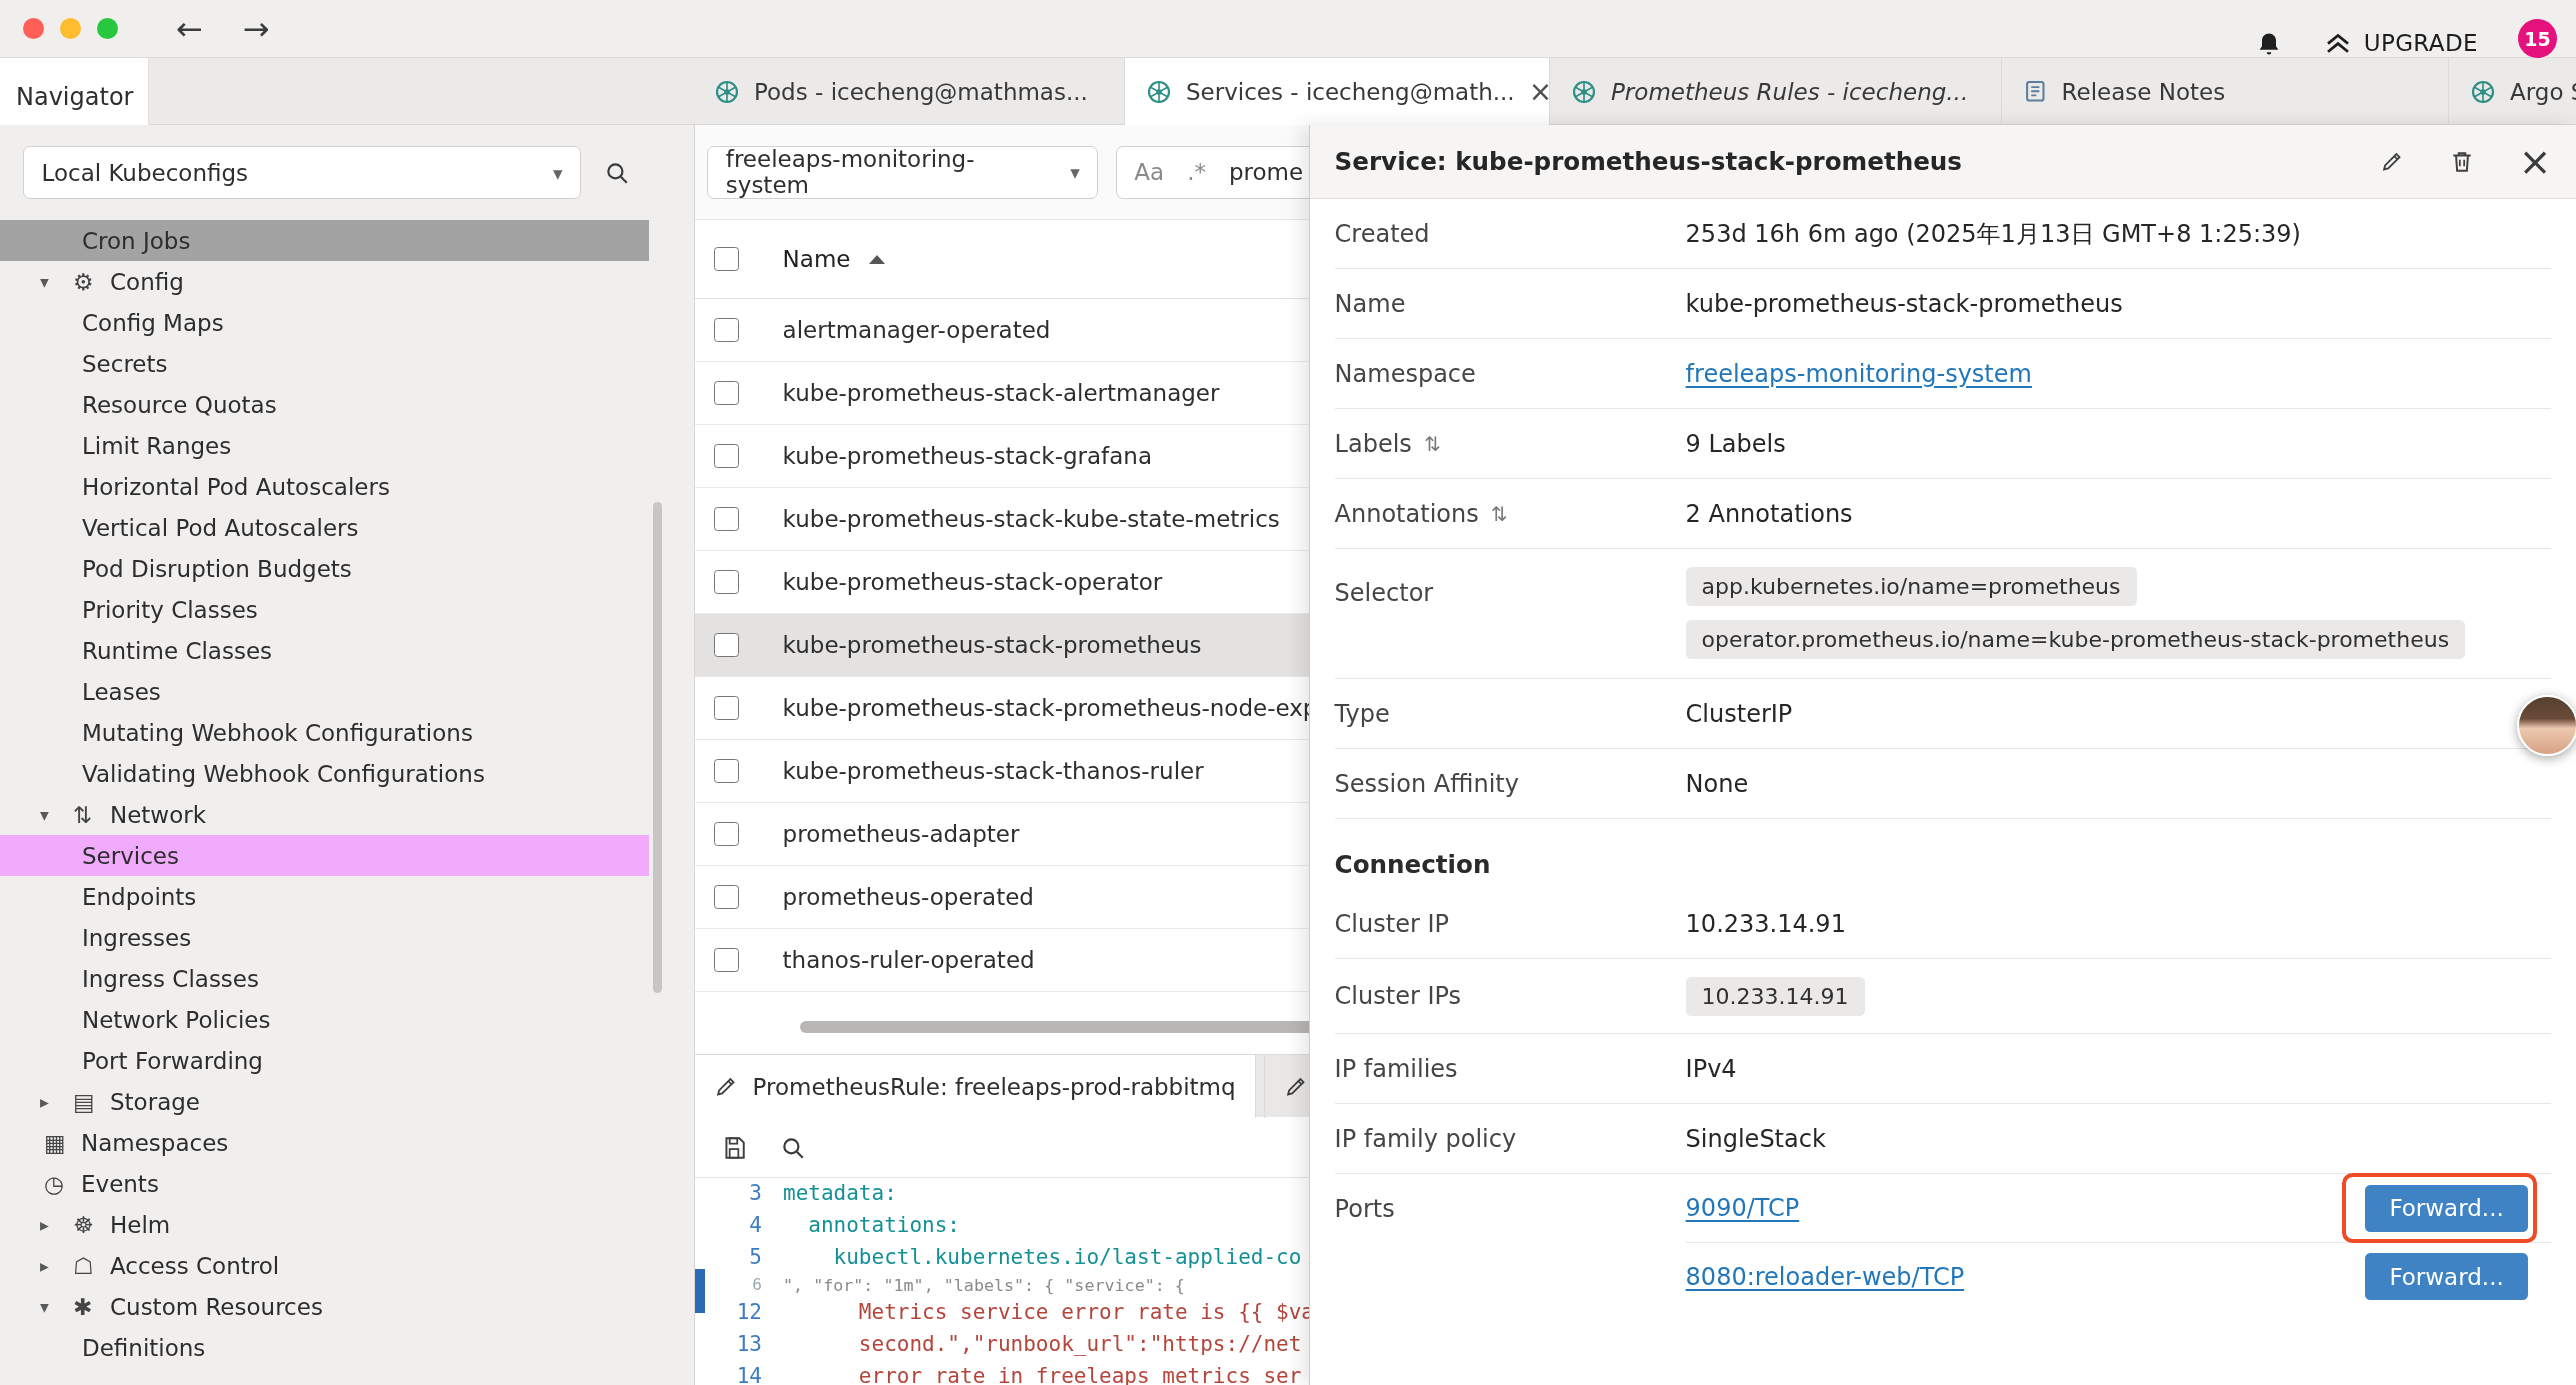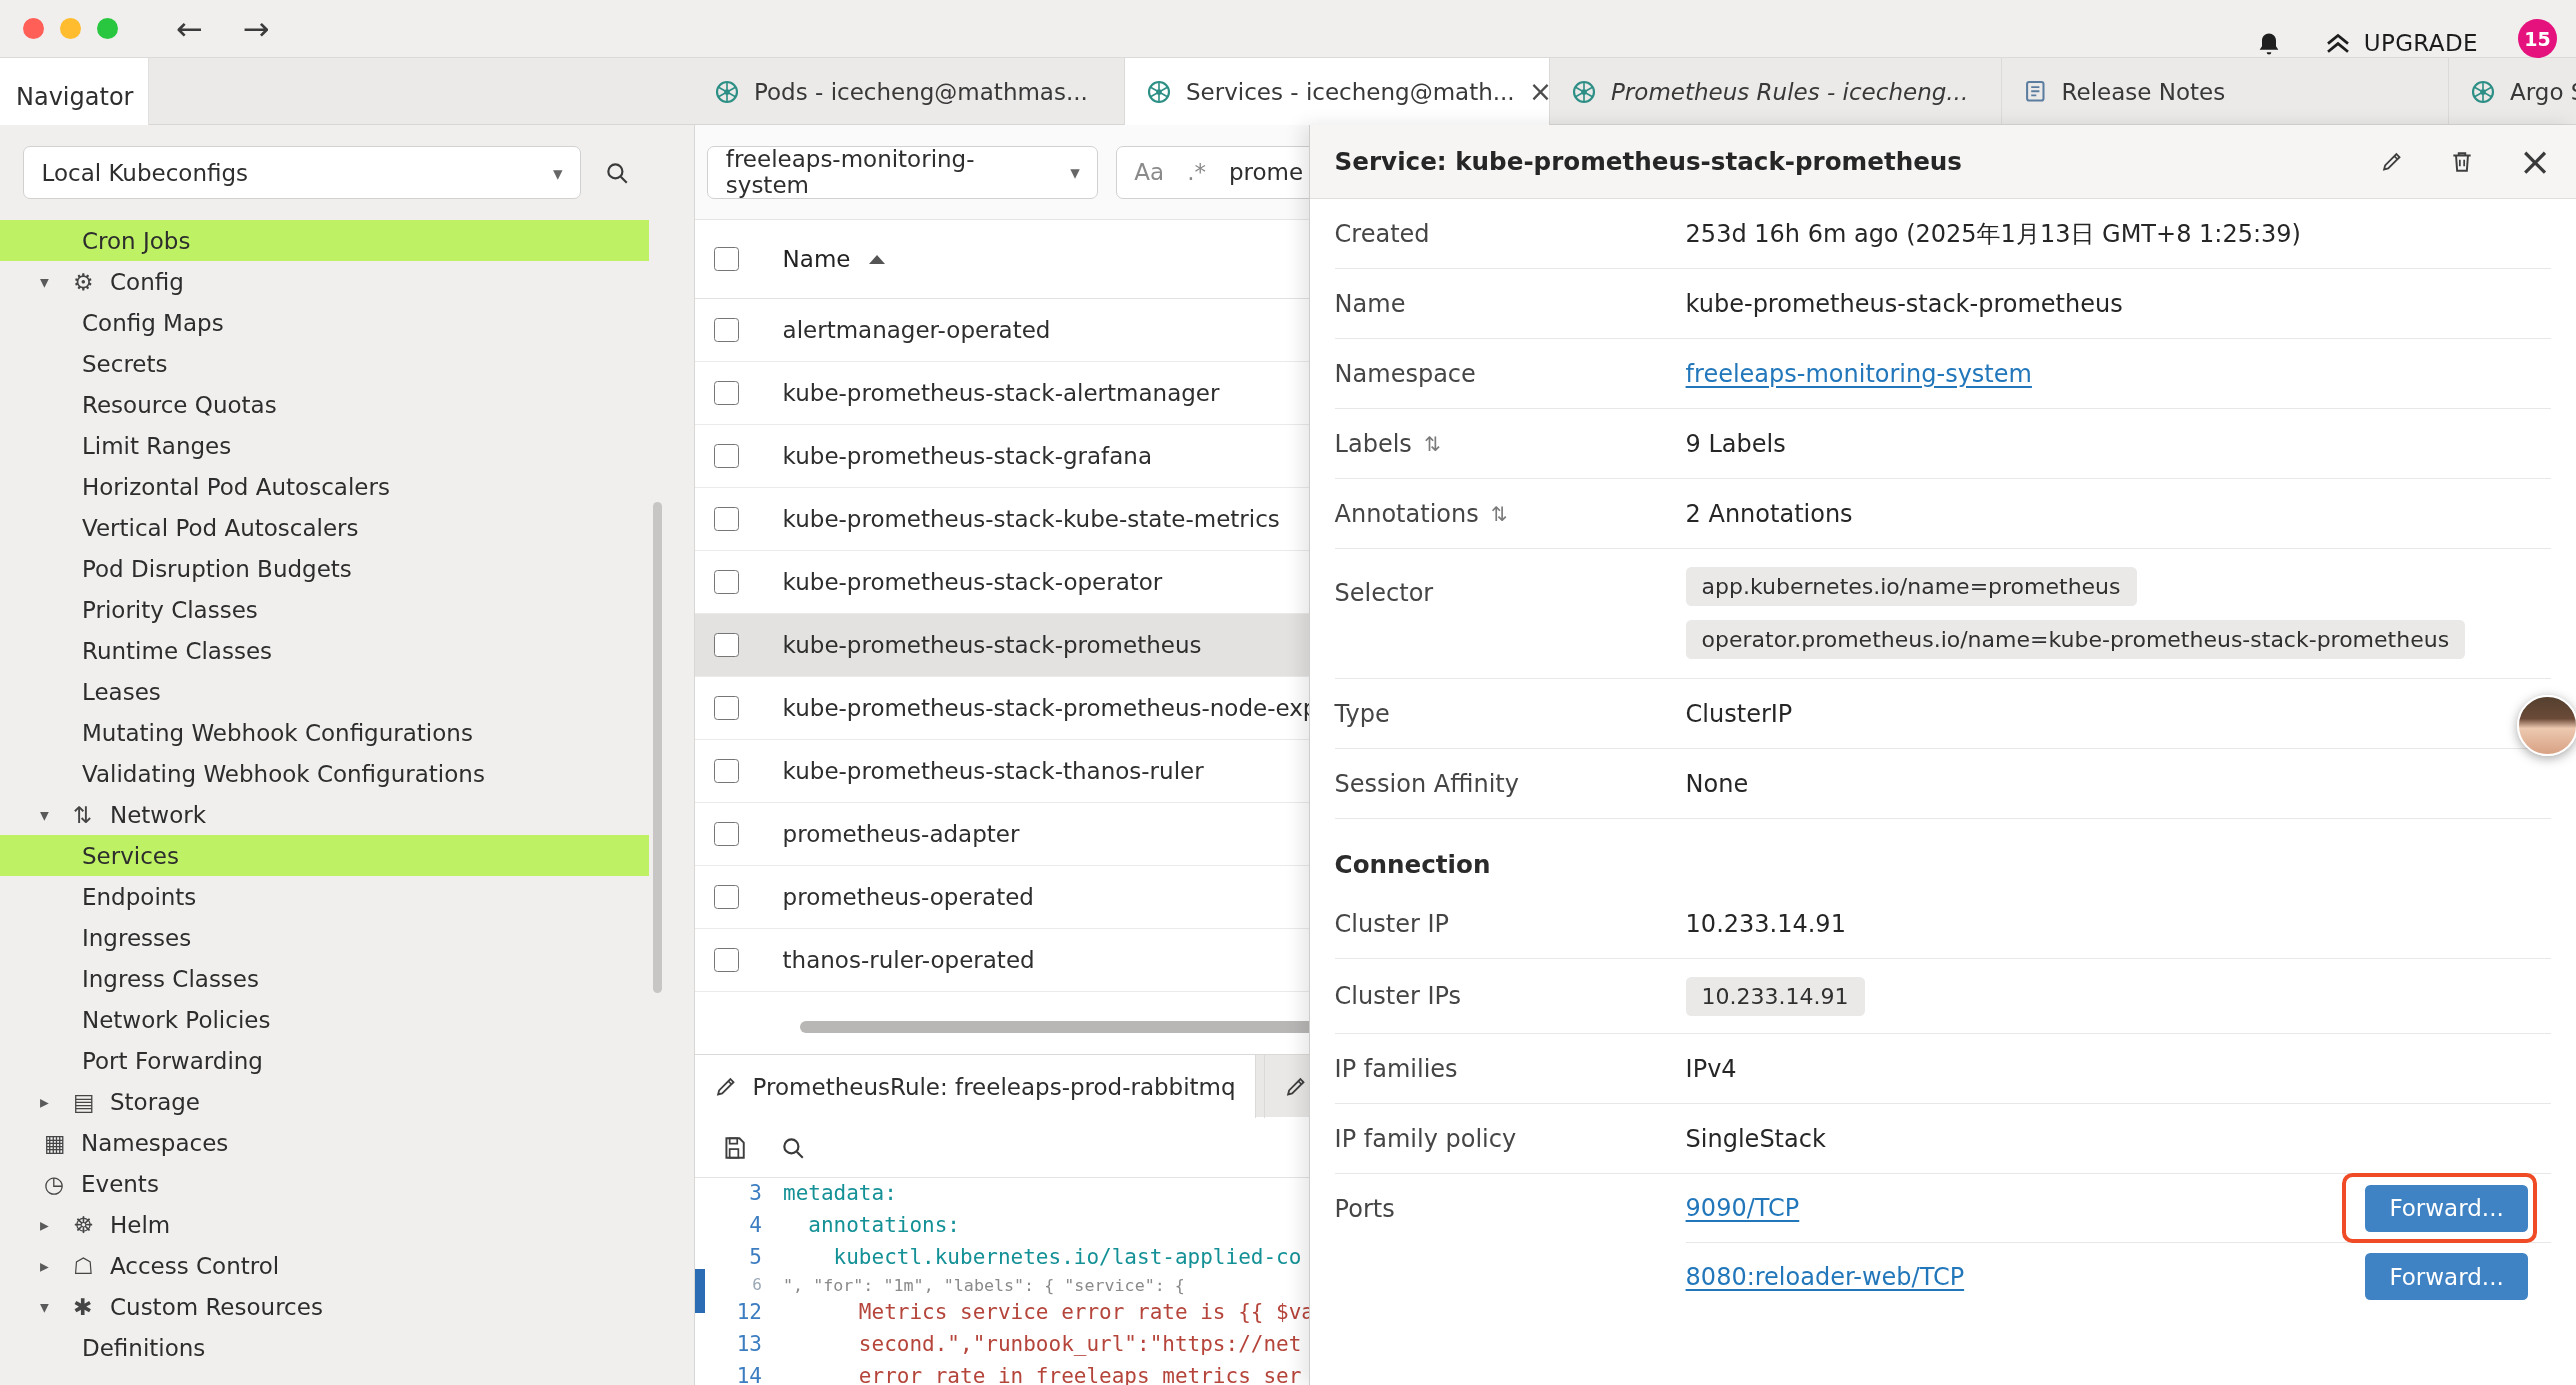--- a/index.html
+++ b/index.html
@@ -36,22 +36,22 @@
   .sidebar-top { height:95px; display:flex; align-items:center; padding:0 23px; gap:23px; }
   .select { background:#fff; border:0.9px solid #d3d1d0; border-radius:7px; height:53px; display:flex;
             align-items:center; justify-content:space-between; padding:0 17.5px; font-size:23px; color:#2e2e2e; }
   .select.kubeconfig { width:558px; }
   .select-caret { color:#666; font-size:19px; margin-left:14px; }
   .tree { position:absolute; top:95px; left:0; width:649px; }
   .tree-item { display:flex; align-items:center; height:41px; font-size:23px; color:#2d2d2d; width:649px; }
   .tree-item.child { padding-left:82px; }
   .tree-item.group { padding-left:40px; }
   .tree-item.item  { padding-left:44px; }
-  .tree-item.selected { background:#bef264; }
-  .tree-item.hover { background:#bef264; }
+  .tree-item.selected { background:#f0abfc; }
+  .tree-item.hover { background:#a3a3a3; }
   .chevron { width:33px; font-size:17.5px; color:#5a5a5a; flex:none; }
   .tree-icon { width:37px; font-size:23px; color:#454545; flex:none; }
   .v-scrollbar { position:absolute; left:653px; top:377px; width:8.8px; height:491px; border-radius:4.4px; background:#c8c6c5; }
 
   
   .middle { position:absolute; top:125px; left:695px; width:614px; height:1261px; background:#fff; overflow:hidden; }
   .middle-top { height:95px; display:flex; align-items:center; padding-left:12.3px; gap:17.5px;
                 border-bottom:0.9px solid #e7e5e4; background:#fbfafa; }
   .select.ns { width:391px; flex:none; }
   .search-box { height:53px; border:0.9px solid #d3d1d0; border-radius:7px; background:#fff; display:flex;

